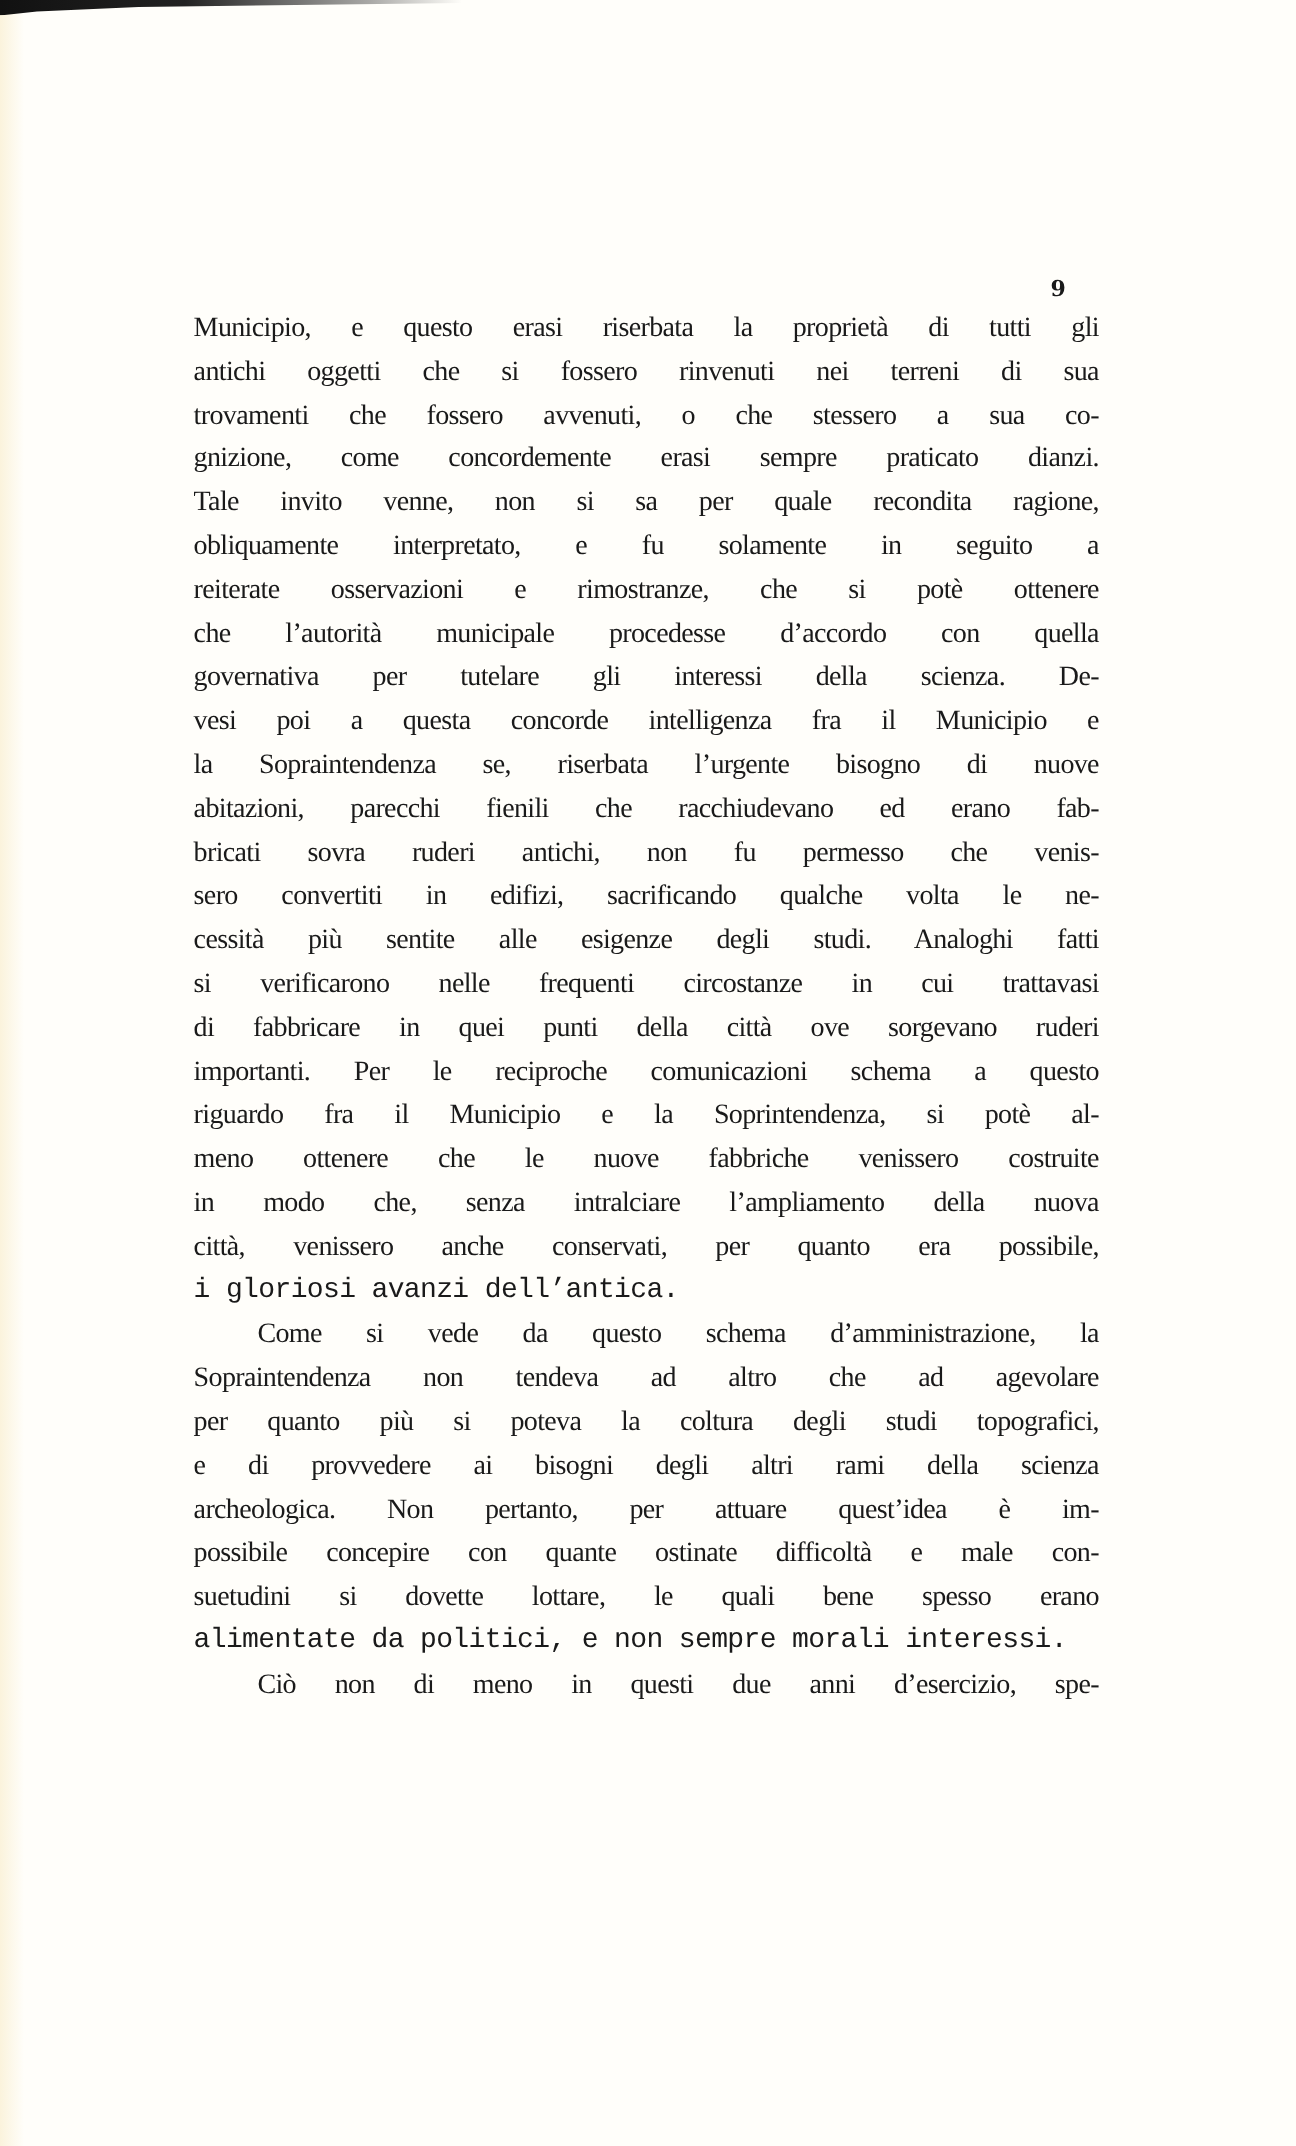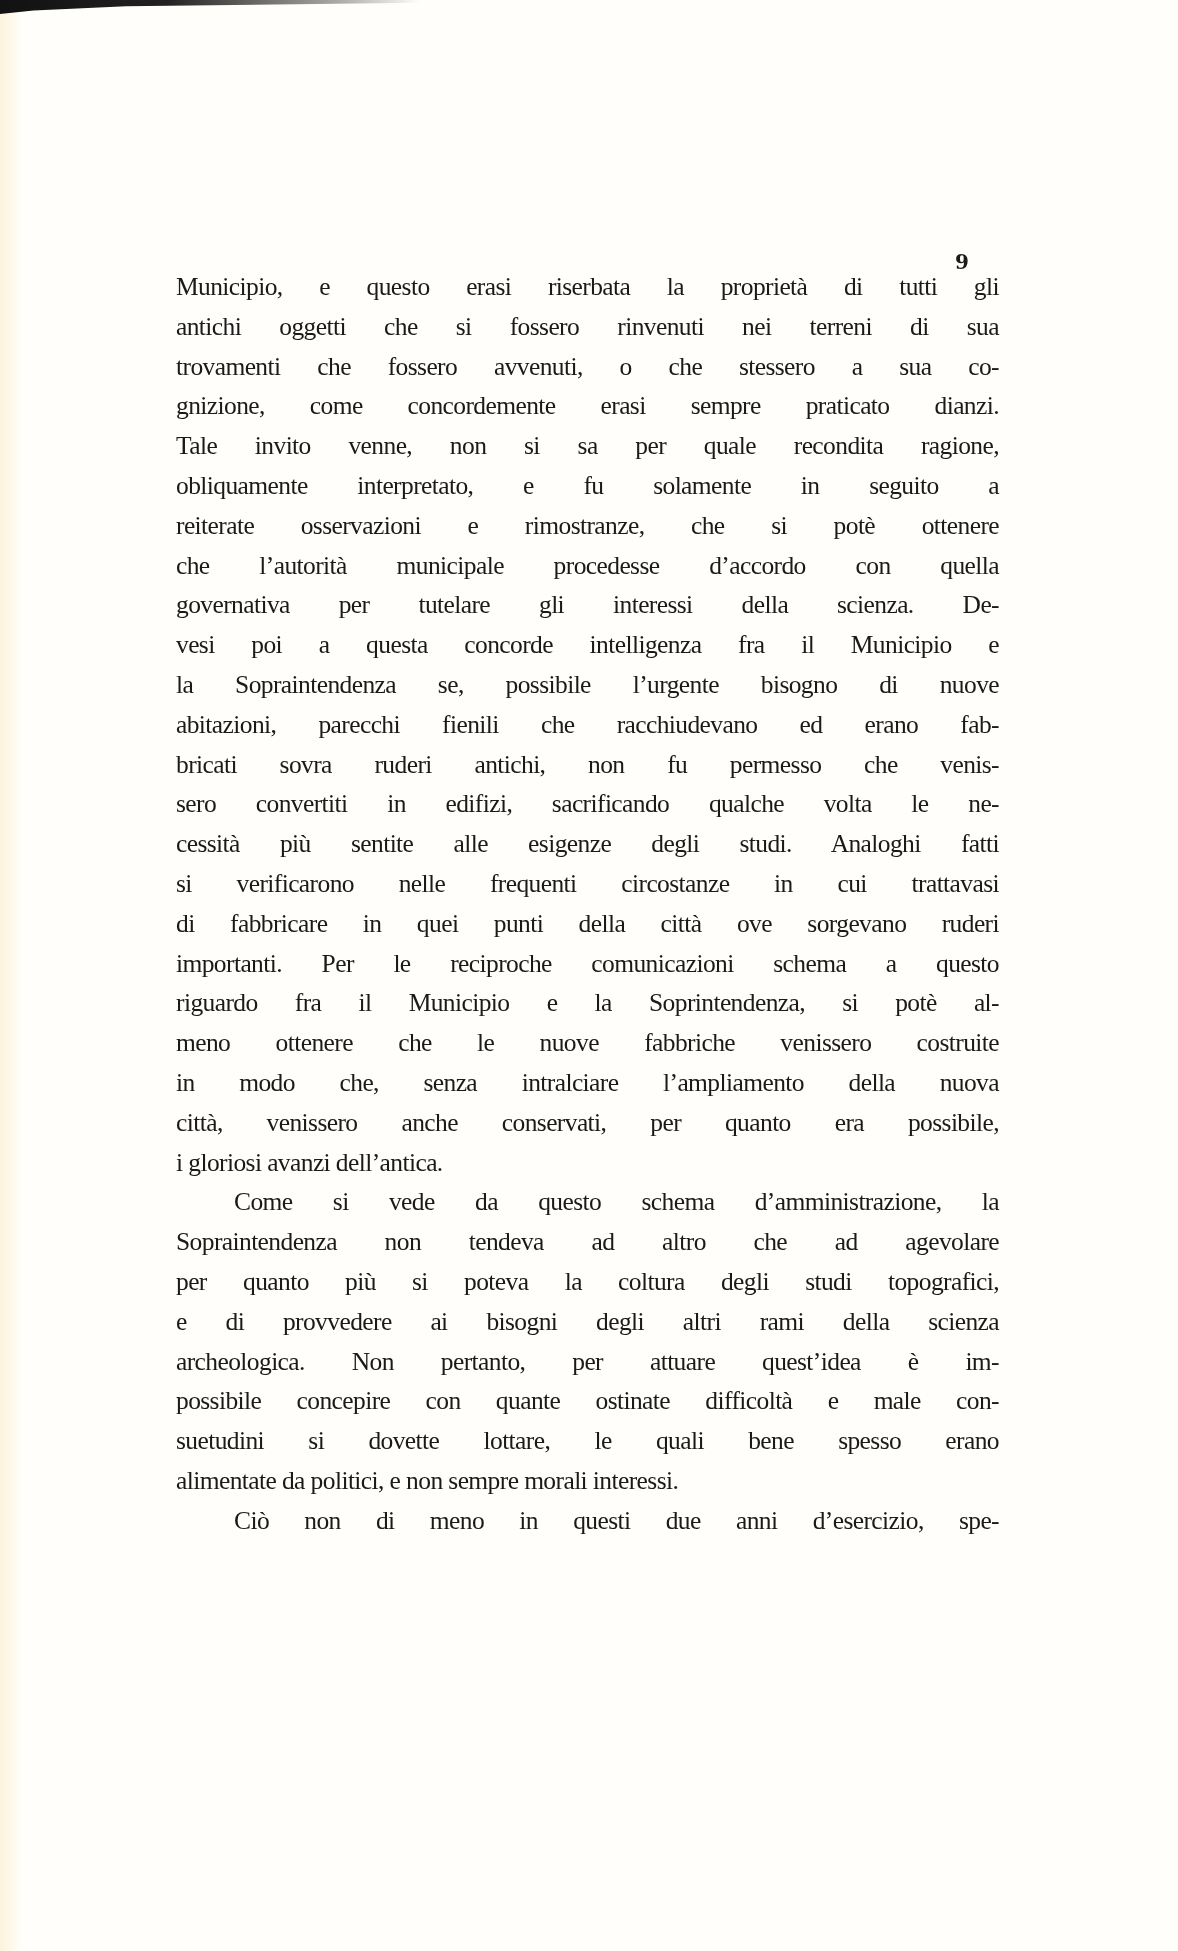--- a/index.html
+++ b/index.html
@@ -16,31 +16,31 @@
   }
   .page-tint {
     position: absolute; left: 0; top: 0; width: 22px; height: 1951px;
     background: linear-gradient(to right, #fbf3dc, rgba(255,254,250,0));
   }
   .page-number {
     position: absolute; left: 955px; top: 250px;
     font-size: 20px; font-weight: bold; font-family: "DejaVu Serif", serif;
   }
   .text-block {
-    position: absolute; left: 176px; top: 267px; width: 823px;
+    position: absolute; left: 176px; top: 277px; width: 823px;
   }
   .line {
     display: block; height: 39.8px; line-height: 39.8px;
     font-size: 25.5px; white-space: nowrap;
     text-align: justify; text-align-last: justify;
     letter-spacing: -0.6px;
     font-family: "Liberation Serif", serif;
     transform-origin: left center;
   }
-  .line.end { text-align-last: left; }
+  .line.end { text-align-last: left; font-family: Liberation Mono, monospace; }
   .line.indent { padding-left: 58px; }
 </style>
 </head>
 <body>
 
 <div class="page-tint"></div>
 <div class="page-edge"></div>
 
 <div class="page-number">9</div>
 
@@ -48,21 +48,21 @@
     <span class="line">Municipio, e questo erasi riserbata la proprietà di tutti gli</span>
     <span class="line">antichi oggetti che si fossero rinvenuti nei terreni di sua</span>
     <span class="line">trovamenti che fossero avvenuti, o che stessero a sua co-</span>
     <span class="line">gnizione, come concordemente erasi sempre praticato dianzi.</span>
     <span class="line">Tale invito venne, non si sa per quale recondita ragione,</span>
     <span class="line">obliquamente interpretato, e fu solamente in seguito a</span>
     <span class="line">reiterate osservazioni e rimostranze, che si potè ottenere</span>
     <span class="line">che l’autorità municipale procedesse d’accordo con quella</span>
     <span class="line">governativa per tutelare gli interessi della scienza. De-</span>
     <span class="line">vesi poi a questa concorde intelligenza fra il Municipio e</span>
-    <span class="line">la Sopraintendenza se, possibile l’urgente bisogno di nuove</span>
+    <span class="line">la Sopraintendenza se, riserbata l’urgente bisogno di nuove</span>
     <span class="line">abitazioni, parecchi fienili che racchiudevano ed erano fab-</span>
     <span class="line">bricati sovra ruderi antichi, non fu permesso che venis-</span>
     <span class="line">sero convertiti in edifizi, sacrificando qualche volta le ne-</span>
     <span class="line">cessità più sentite alle esigenze degli studi. Analoghi fatti</span>
     <span class="line">si verificarono nelle frequenti circostanze in cui trattavasi</span>
     <span class="line">di fabbricare in quei punti della città ove sorgevano ruderi</span>
     <span class="line">importanti. Per le reciproche comunicazioni schema a questo</span>
     <span class="line">riguardo fra il Municipio e la Soprintendenza, si potè al-</span>
     <span class="line">meno ottenere che le nuove fabbriche venissero costruite</span>
     <span class="line">in modo che, senza intralciare l’ampliamento della nuova</span>

